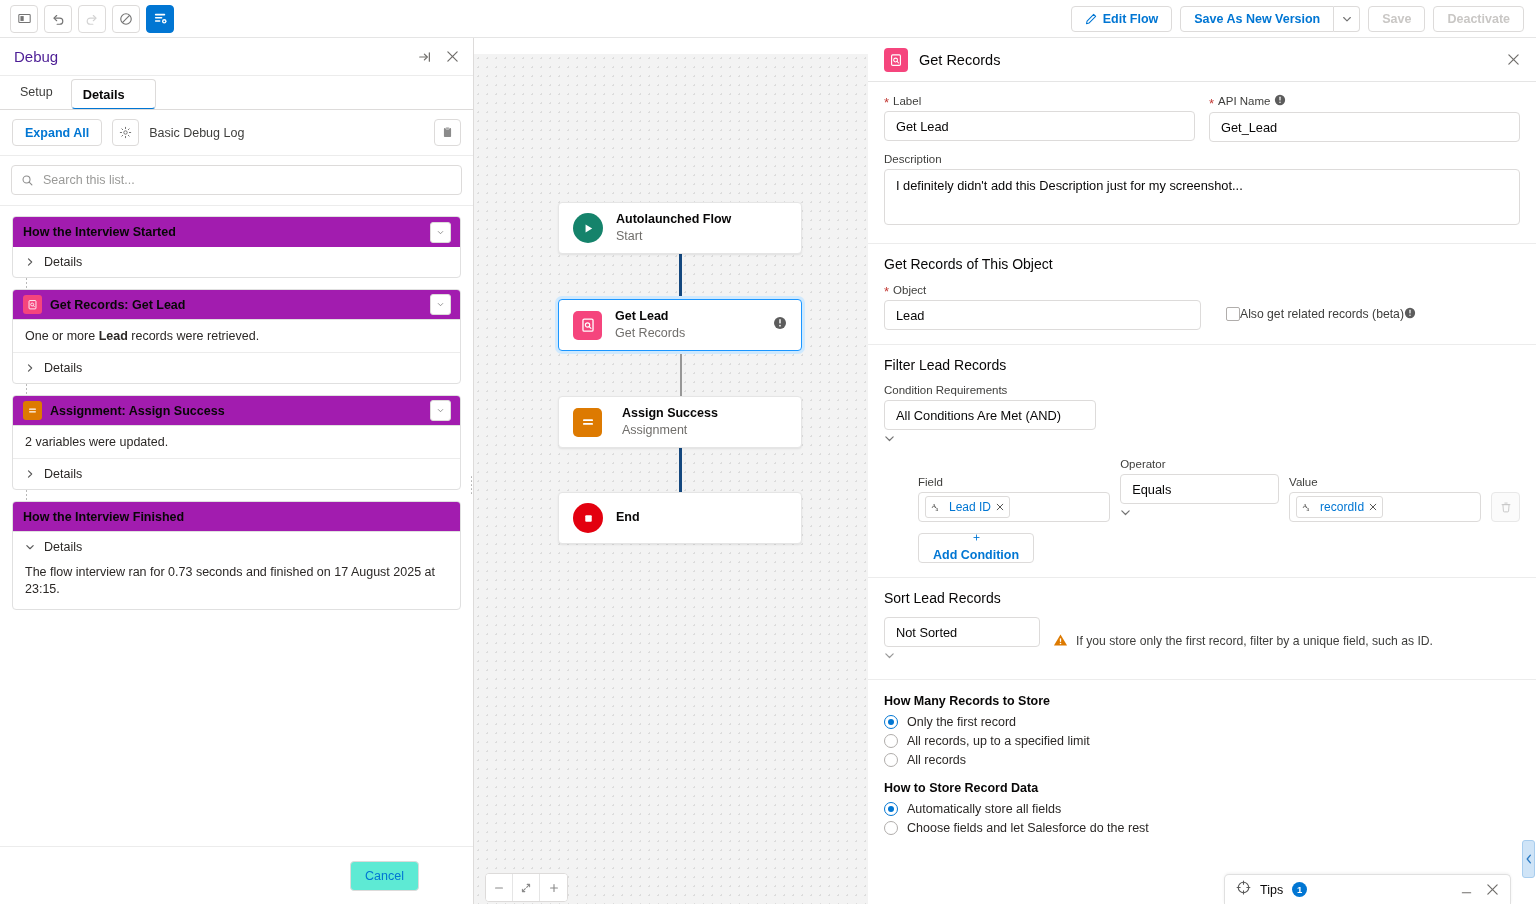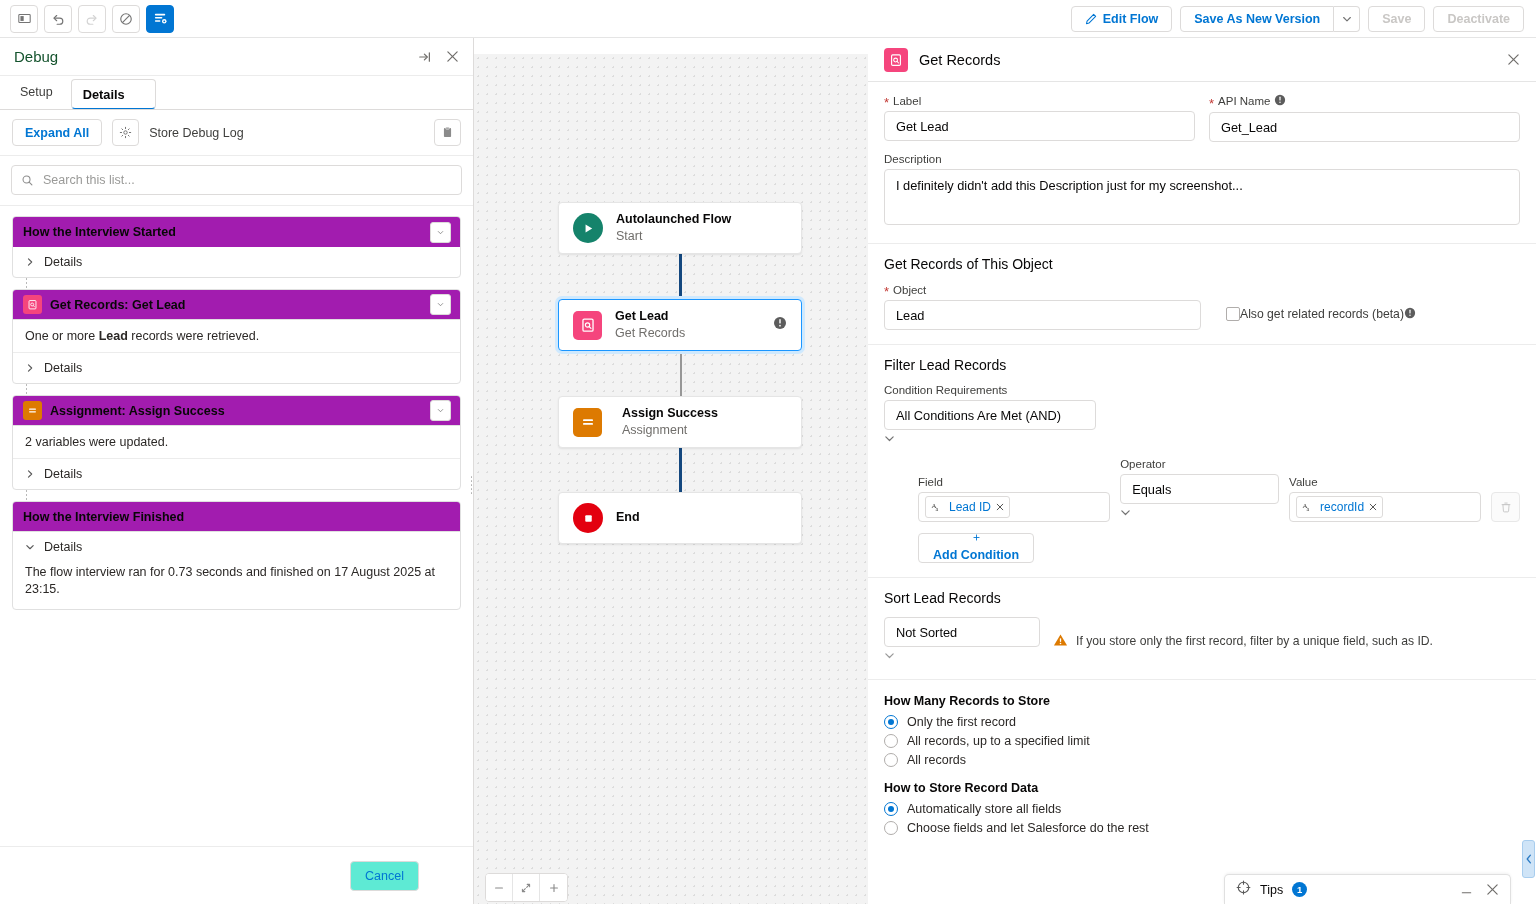--- a/index.html
+++ b/index.html
@@ -48,21 +48,21 @@
   
   .debug-panel {
     position: absolute; left: 0; top: 38px; width: 474px; height: 866px;
     background: #fff; border-right: 1px solid #dddbda;
     display: flex; flex-direction: column;
   }
   .debug-head {
     height: 38px; display: flex; align-items: center; padding: 0 14px;
     border-bottom: 1px solid #ececec;
   }
-  .debug-title { font-size: 15px; font-weight: 400; color: #14532d; }
+  .debug-title { font-size: 15px; font-weight: 400; color: #4c1d95; }
   .debug-head-actions { margin-left: auto; display: flex; align-items: center; gap: 14px; }
   .ico-btn { background: none; border: none; padding: 0; cursor: pointer; display:flex; align-items:center; }
 
   .tabs { height: 34px; display: flex; align-items: flex-end; padding: 0 12px; border-bottom: 1px solid #dddbda; }
   .tab {
     font-size: 12.5px; color: #3e3e3c; padding: 0 8px 8px 8px; cursor: pointer;
     border-bottom: 2px solid transparent; margin-right: 10px;
   }
   .tab.sel { color: #080707; font-weight: 700; border-bottom-color: #0176d3; }
 
@@ -370,21 +370,21 @@
     <div class="debug-tools">
       <button class="expand-btn">Expand All</button>
       <button class="gear-btn">
         <svg width="13" height="13" viewBox="0 0 16 16">
           <circle cx="8" cy="8" r="2.1" fill="none" stroke="#747474" stroke-width="1.2"></circle>
           <g stroke="#747474" stroke-width="1.2" stroke-linecap="round">
             <path d="M8 1.6v1.6M8 12.8v1.6M1.6 8h1.6M12.8 8h1.6M3.5 3.5l1.1 1.1M11.4 11.4l1.1 1.1M12.5 3.5l-1.1 1.1M4.6 11.4l-1.1 1.1"></path>
           </g>
         </svg>
       </button>
-      <div class="log-name">Store Debug Log</div>
+      <div class="log-name">Basic Debug Log</div>
       <button class="copy-btn">
         <svg width="13" height="13" viewBox="0 0 16 16">
             <rect x="3.6" y="2.6" width="8.8" height="11" rx="1" fill="#8b8b8b"></rect>
             <rect x="5.8" y="1.4" width="4.4" height="2.4" rx="0.8" fill="#8b8b8b" stroke="#fff" stroke-width=".8"></rect>
           </svg>
       </button>
     </div>
 
     <div class="search-wrap">
       <div class="search-box">

